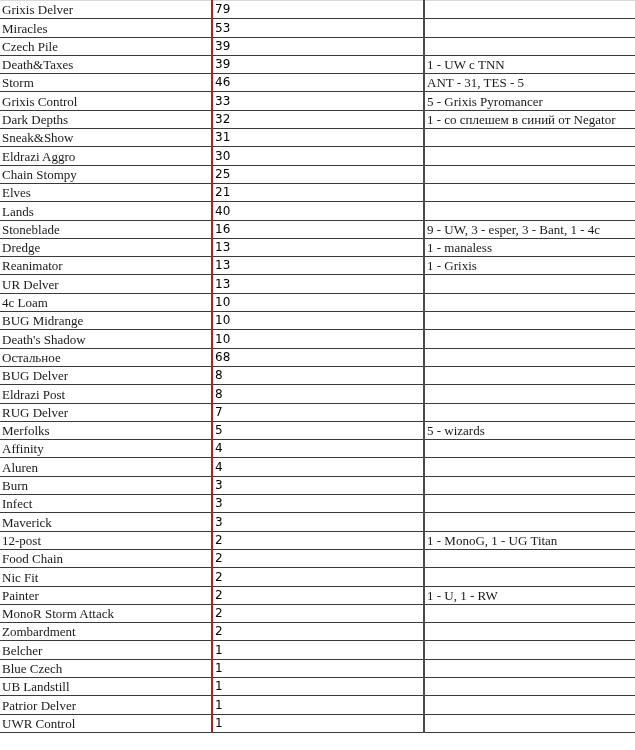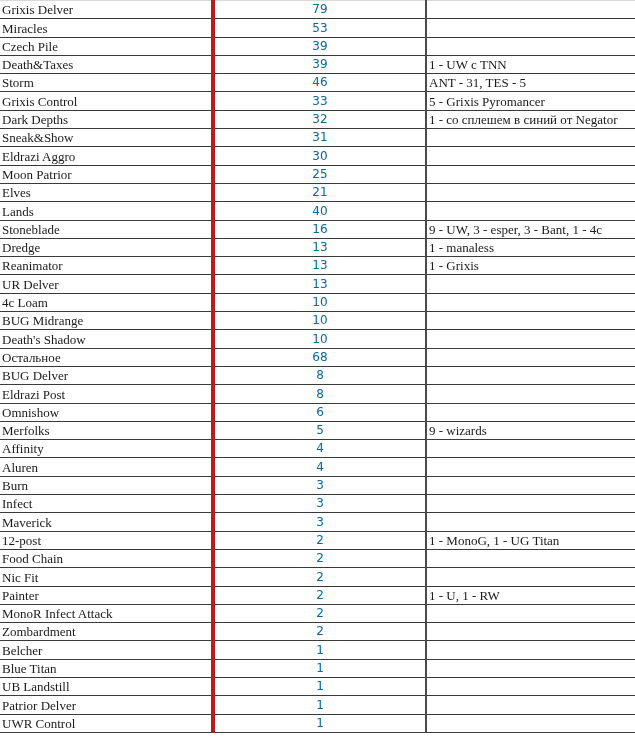--- a/index.html
+++ b/index.html
@@ -16,27 +16,27 @@
   .sheet td {
     height: 17.3px;
     padding: 0 2px;
     line-height: 17px;
     border-bottom: 1px solid #3a3a3a;
     white-space: nowrap;
     overflow: hidden;
     vertical-align: bottom;
   }
   .sheet tr:first-child td { border-top: 1px solid #d8d8d8; }
-  .sheet td.c-name { width: 207px; border-right: 4px solid #b91c1c; }
+  .sheet td.c-name { width: 207px; border-right: 2px solid #b91c1c; }
   .sheet td.c-count {
-    width: 206px; text-align: center;
+    width: 206px; text-align: left;
     border-right: 2px solid #4a4a4a;
     font-family: "DejaVu Sans", "Liberation Sans", sans-serif;
     font-size: 12px;
-    color: #0369a1;
+    color: #000000;
   }
   .sheet td.c-note { width: 206px; border-right: 2px solid #222; }
 </style>
 </head>
 <body>
 
 <table class="sheet">
   <tbody id="sheet-body">
       <tr>
         <td class="c-name">Grixis Delver</td>
@@ -77,21 +77,21 @@
         <td class="c-name">Sneak&amp;Show</td>
         <td class="c-count">31</td>
         <td class="c-note"></td>
       </tr>
       <tr>
         <td class="c-name">Eldrazi Aggro</td>
         <td class="c-count">30</td>
         <td class="c-note"></td>
       </tr>
       <tr>
-        <td class="c-name">Moon Patrior</td>
+        <td class="c-name">Chain Stompy</td>
         <td class="c-count">25</td>
         <td class="c-note"></td>
       </tr>
       <tr>
         <td class="c-name">Elves</td>
         <td class="c-count">21</td>
         <td class="c-note"></td>
       </tr>
       <tr>
         <td class="c-name">Lands</td>
@@ -142,28 +142,28 @@
         <td class="c-name">BUG Delver</td>
         <td class="c-count">8</td>
         <td class="c-note"></td>
       </tr>
       <tr>
         <td class="c-name">Eldrazi Post</td>
         <td class="c-count">8</td>
         <td class="c-note"></td>
       </tr>
       <tr>
-        <td class="c-name">Omnishow</td>
-        <td class="c-count">6</td>
+        <td class="c-name">RUG Delver</td>
+        <td class="c-count">7</td>
         <td class="c-note"></td>
       </tr>
       <tr>
         <td class="c-name">Merfolks</td>
         <td class="c-count">5</td>
-        <td class="c-note">9 - wizards</td>
+        <td class="c-note">5 - wizards</td>
       </tr>
       <tr>
         <td class="c-name">Affinity</td>
         <td class="c-count">4</td>
         <td class="c-note"></td>
       </tr>
       <tr>
         <td class="c-name">Aluren</td>
         <td class="c-count">4</td>
         <td class="c-note"></td>
@@ -197,36 +197,36 @@
         <td class="c-name">Nic Fit</td>
         <td class="c-count">2</td>
         <td class="c-note"></td>
       </tr>
       <tr>
         <td class="c-name">Painter</td>
         <td class="c-count">2</td>
         <td class="c-note">1 - U, 1 - RW</td>
       </tr>
       <tr>
-        <td class="c-name">MonoR Infect Attack</td>
+        <td class="c-name">MonoR Storm Attack</td>
         <td class="c-count">2</td>
         <td class="c-note"></td>
       </tr>
       <tr>
         <td class="c-name">Zombardment</td>
         <td class="c-count">2</td>
         <td class="c-note"></td>
       </tr>
       <tr>
         <td class="c-name">Belcher</td>
         <td class="c-count">1</td>
         <td class="c-note"></td>
       </tr>
       <tr>
-        <td class="c-name">Blue Titan</td>
+        <td class="c-name">Blue Czech</td>
         <td class="c-count">1</td>
         <td class="c-note"></td>
       </tr>
       <tr>
         <td class="c-name">UB Landstill</td>
         <td class="c-count">1</td>
         <td class="c-note"></td>
       </tr>
       <tr>
         <td class="c-name">Patrior Delver</td>

